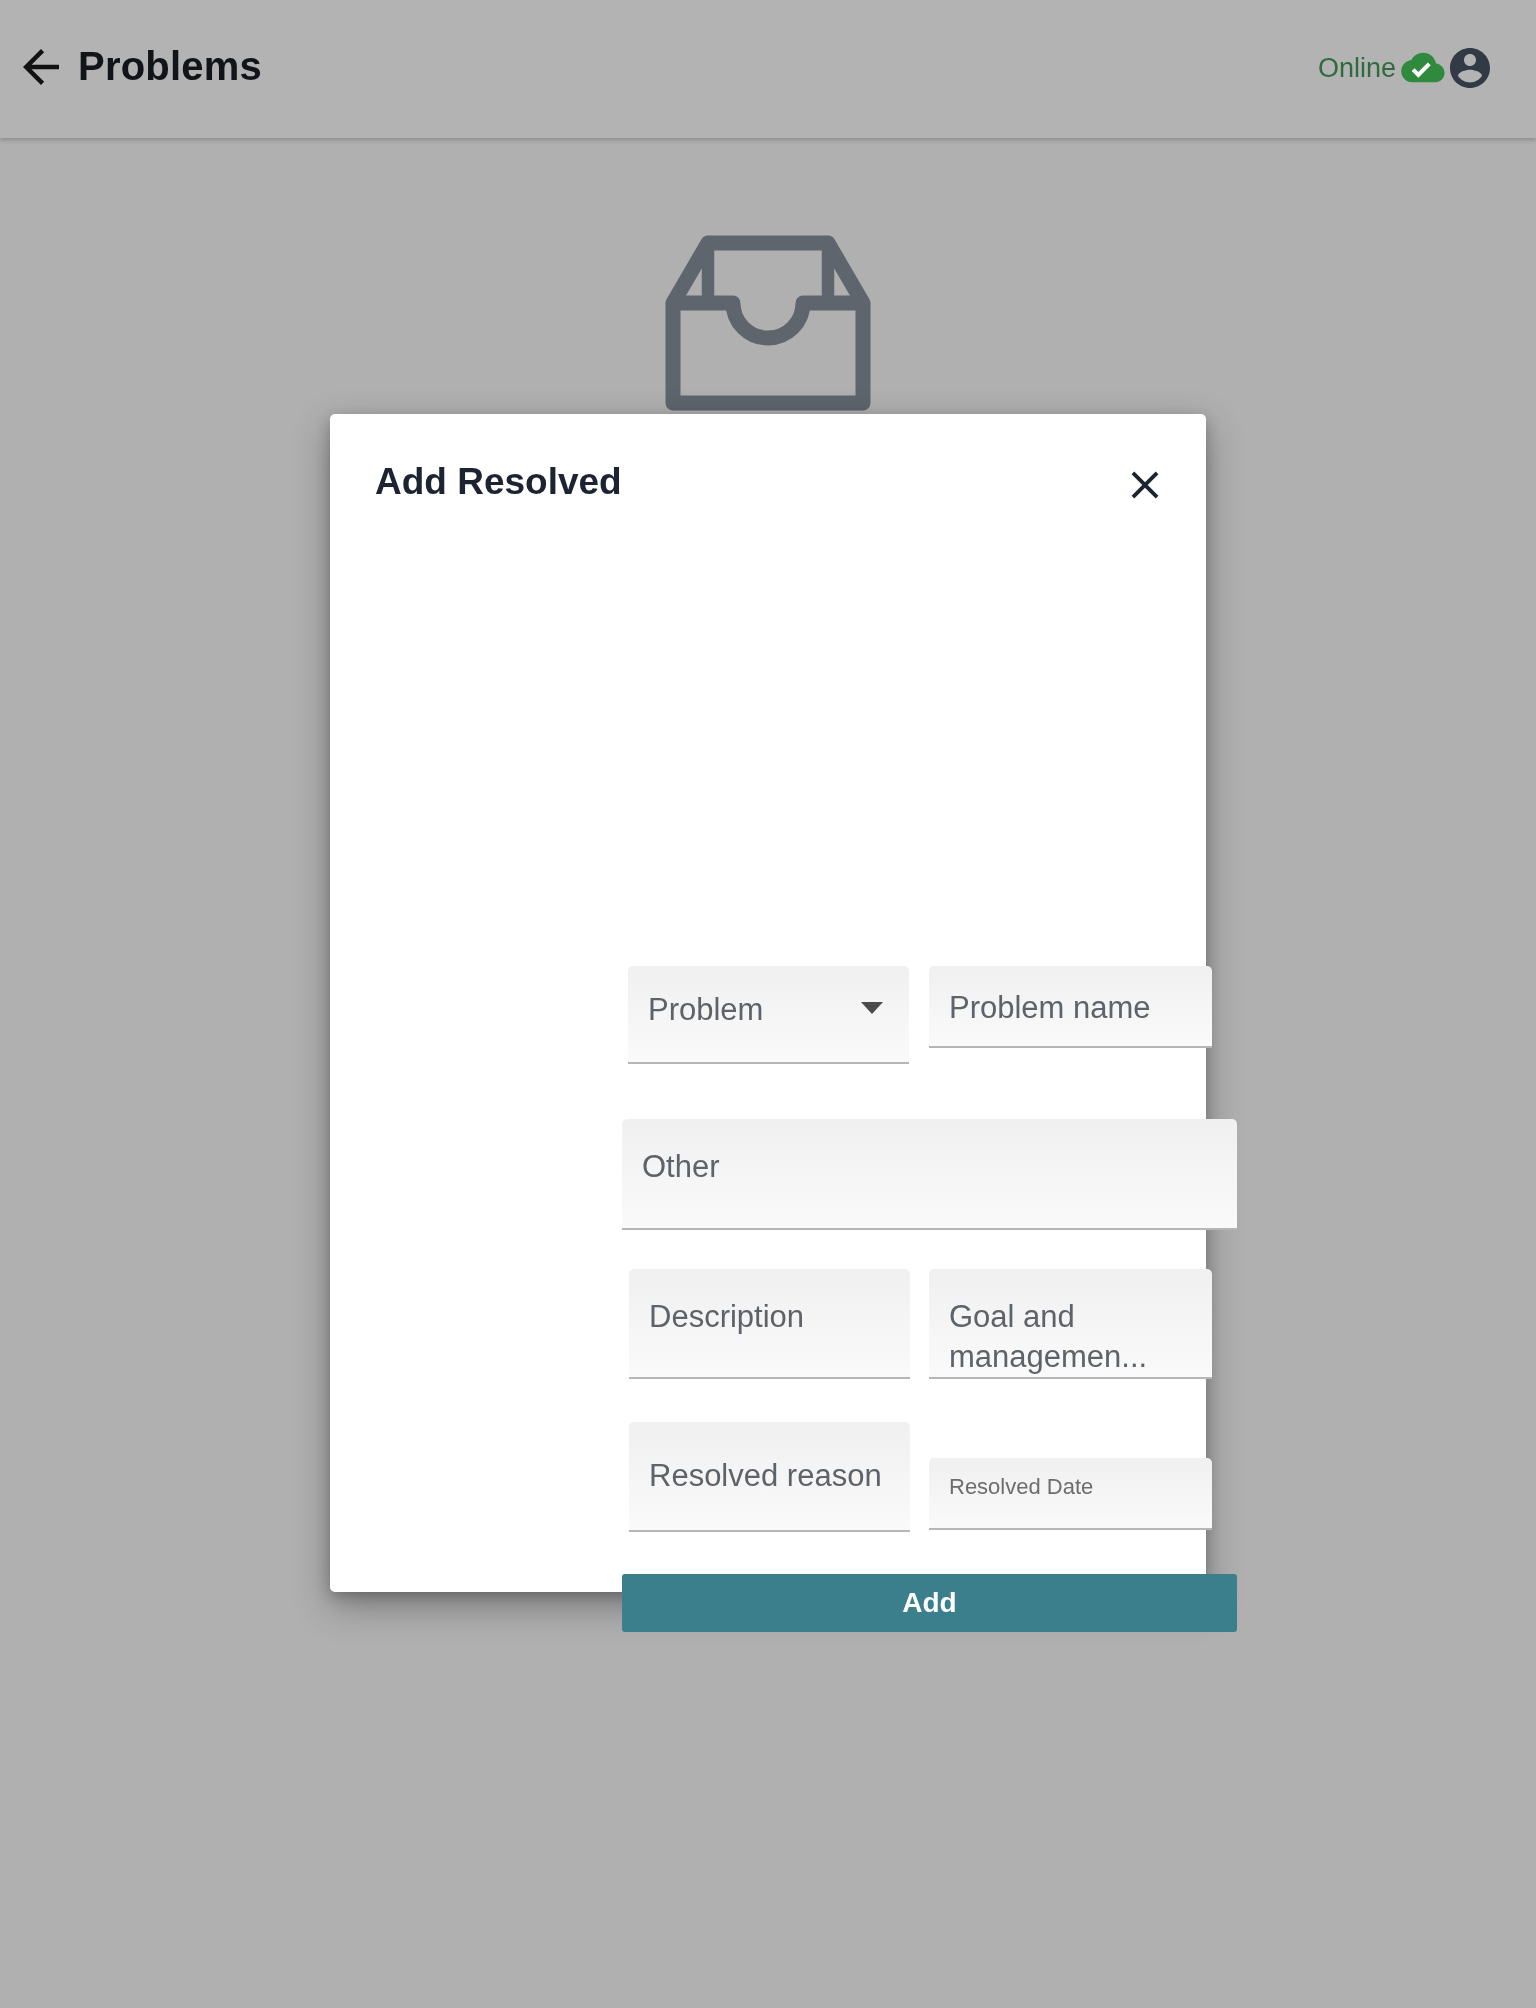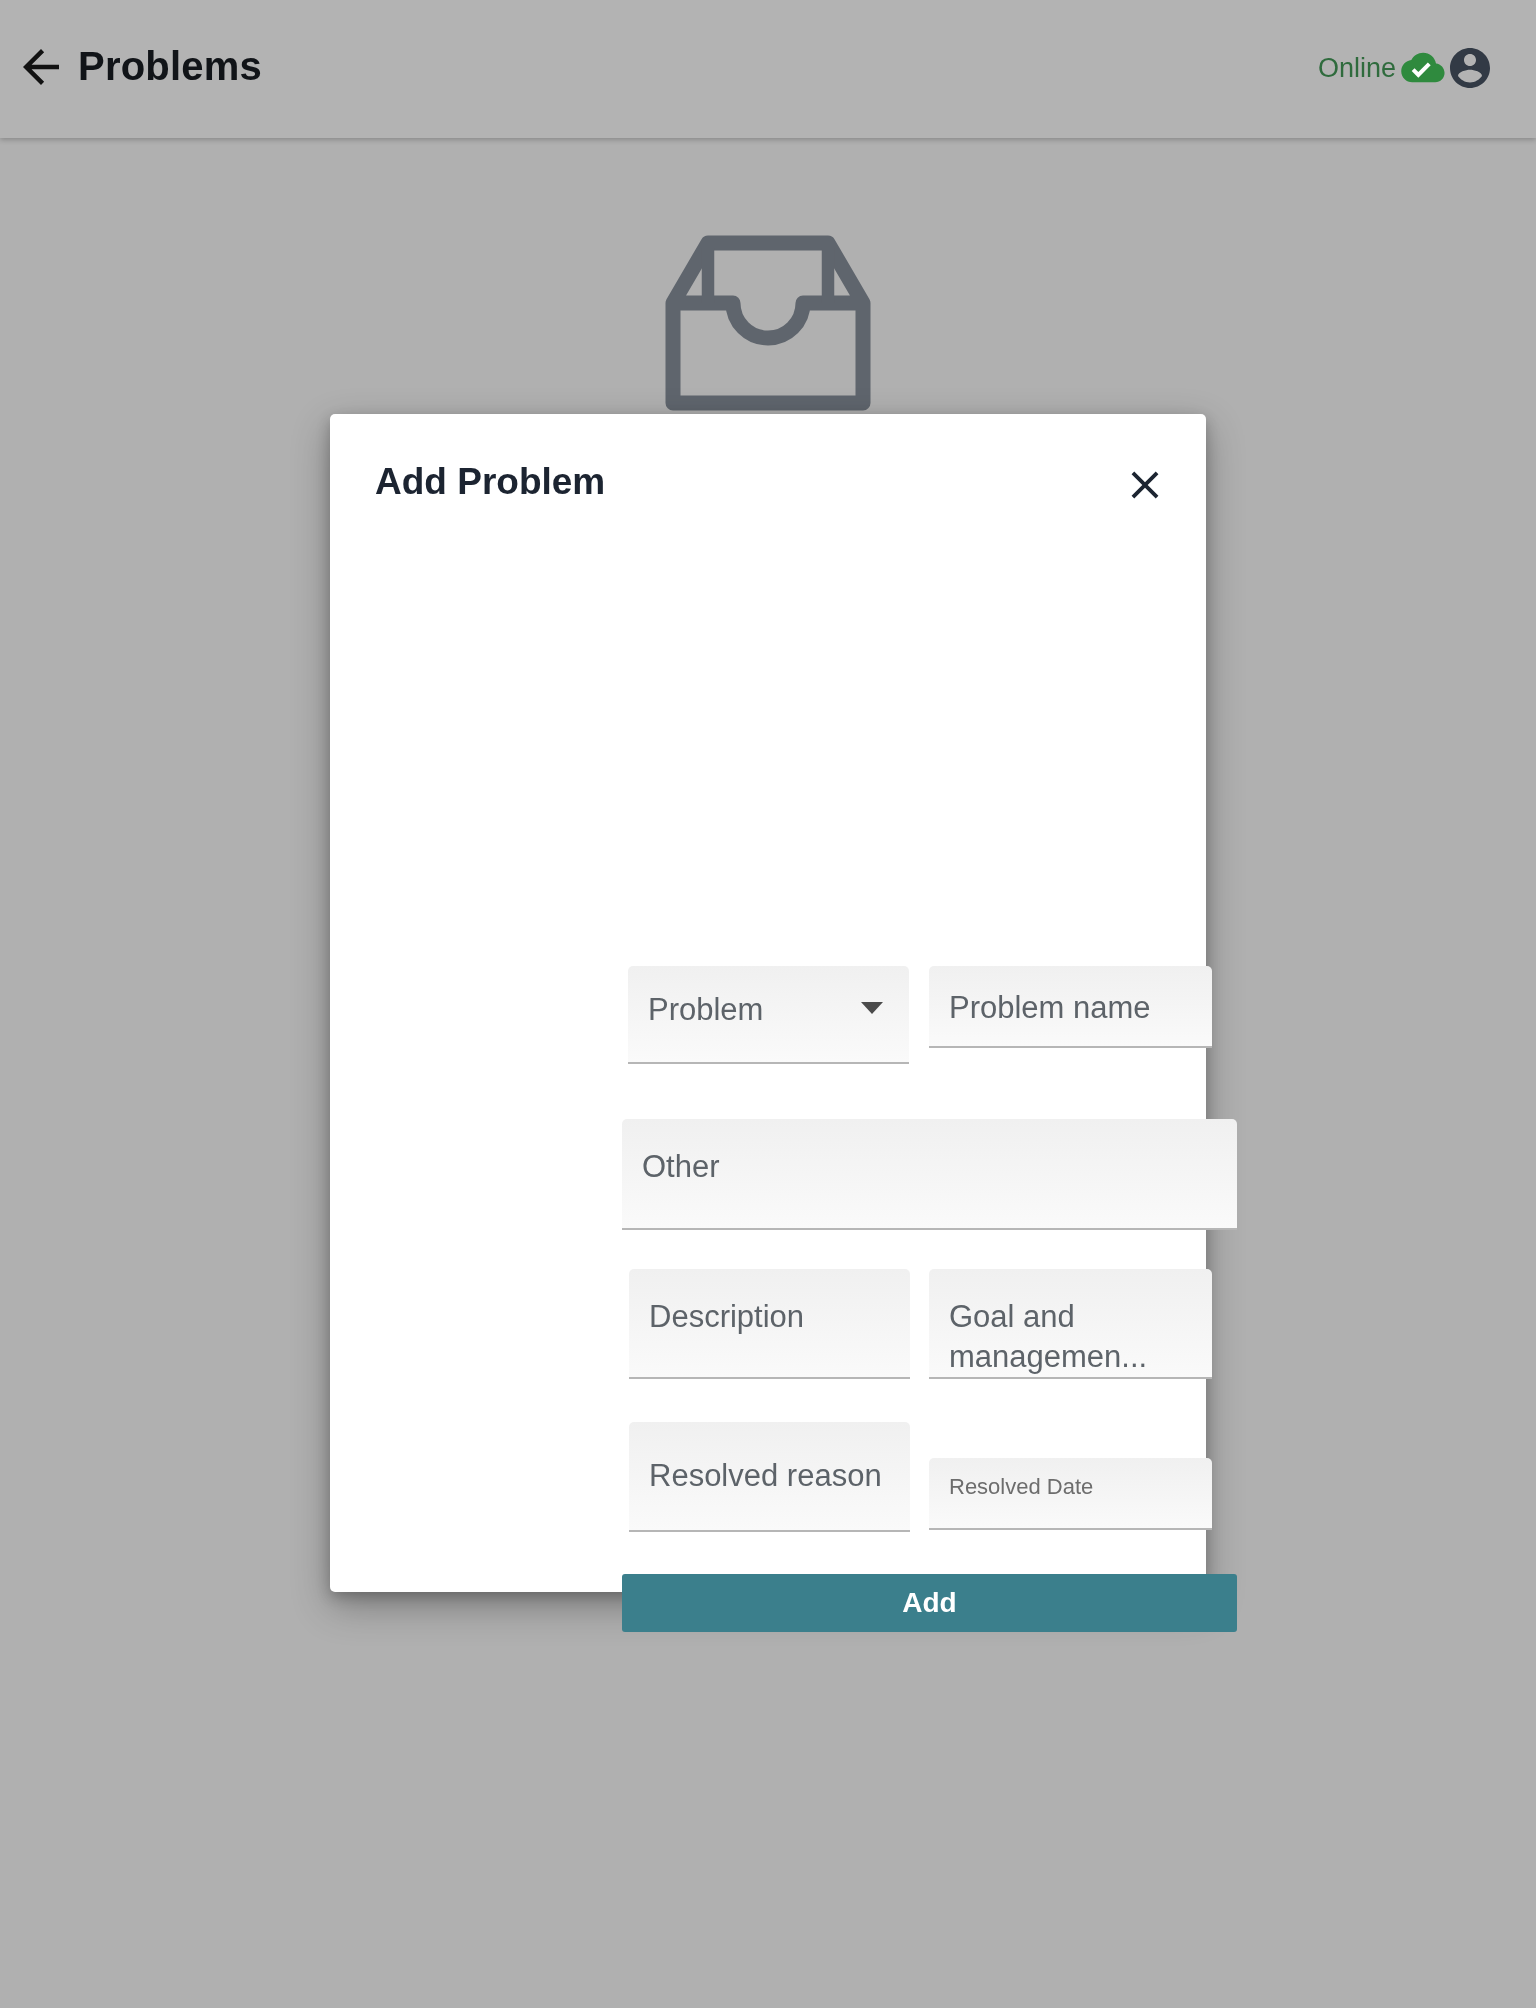--- a/index.html
+++ b/index.html
@@ -225,21 +225,21 @@
         <path d="M14 30 L28 6 L76 6 L90 30 L90 70 L14 70 Z
                  M14 30 L38 30 A14 14 0 0 0 66 30 L90 30" fill="none" stroke="#5f656d" stroke-width="6" stroke-linejoin="round" stroke-linecap="round"></path>
         <path d="M28 8 L28 30 M76 8 L76 30" fill="none" stroke="#5f656d" stroke-width="5"></path>
       </svg>
     </div>
     <div id="empty-text">There are no records added.</div>
   </div>
 
   <div id="dialog">
 
-    <div id="dialog-title">Add Problem</div>
+    <div id="dialog-title">Add Resolved</div>
 
     <div id="dialog-close">
       <svg viewBox="0 0 24 24" width="46" height="46" aria-hidden="true">
         <path d="M19 6.4L17.6 5 12 10.6 6.4 5 5 6.4 10.6 12 5 17.6 6.4 19 12 13.4 17.6 19 19 17.6 13.4 12z" fill="#1c2431"></path>
       </svg>
     </div>
 
 
     <div class="field" id="field-problem">
       <span class="placeholder">Problem</span>

